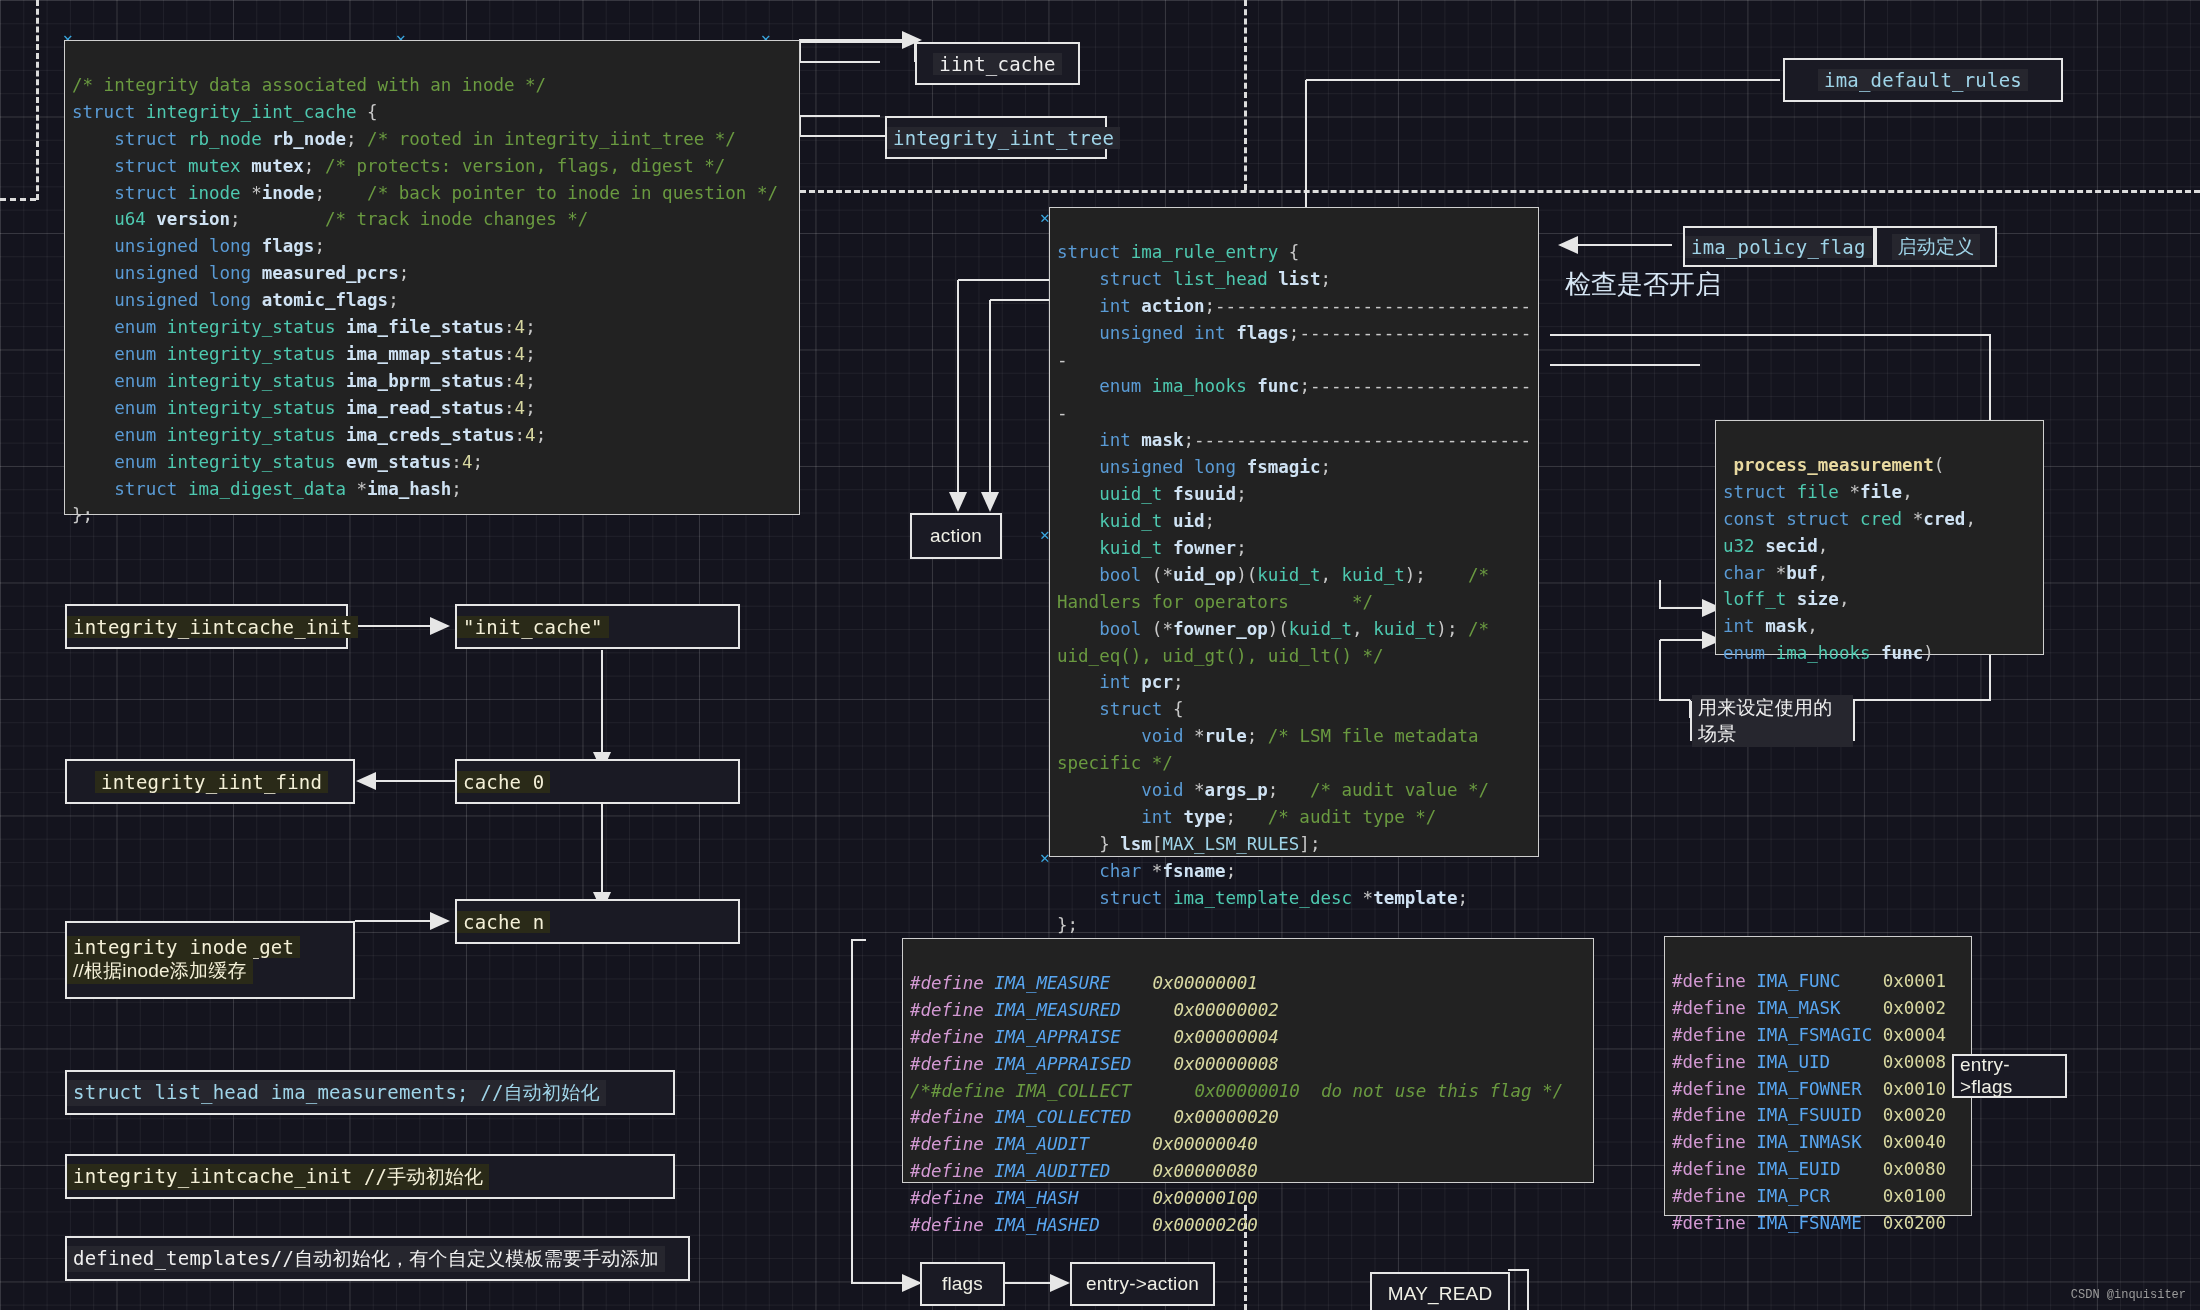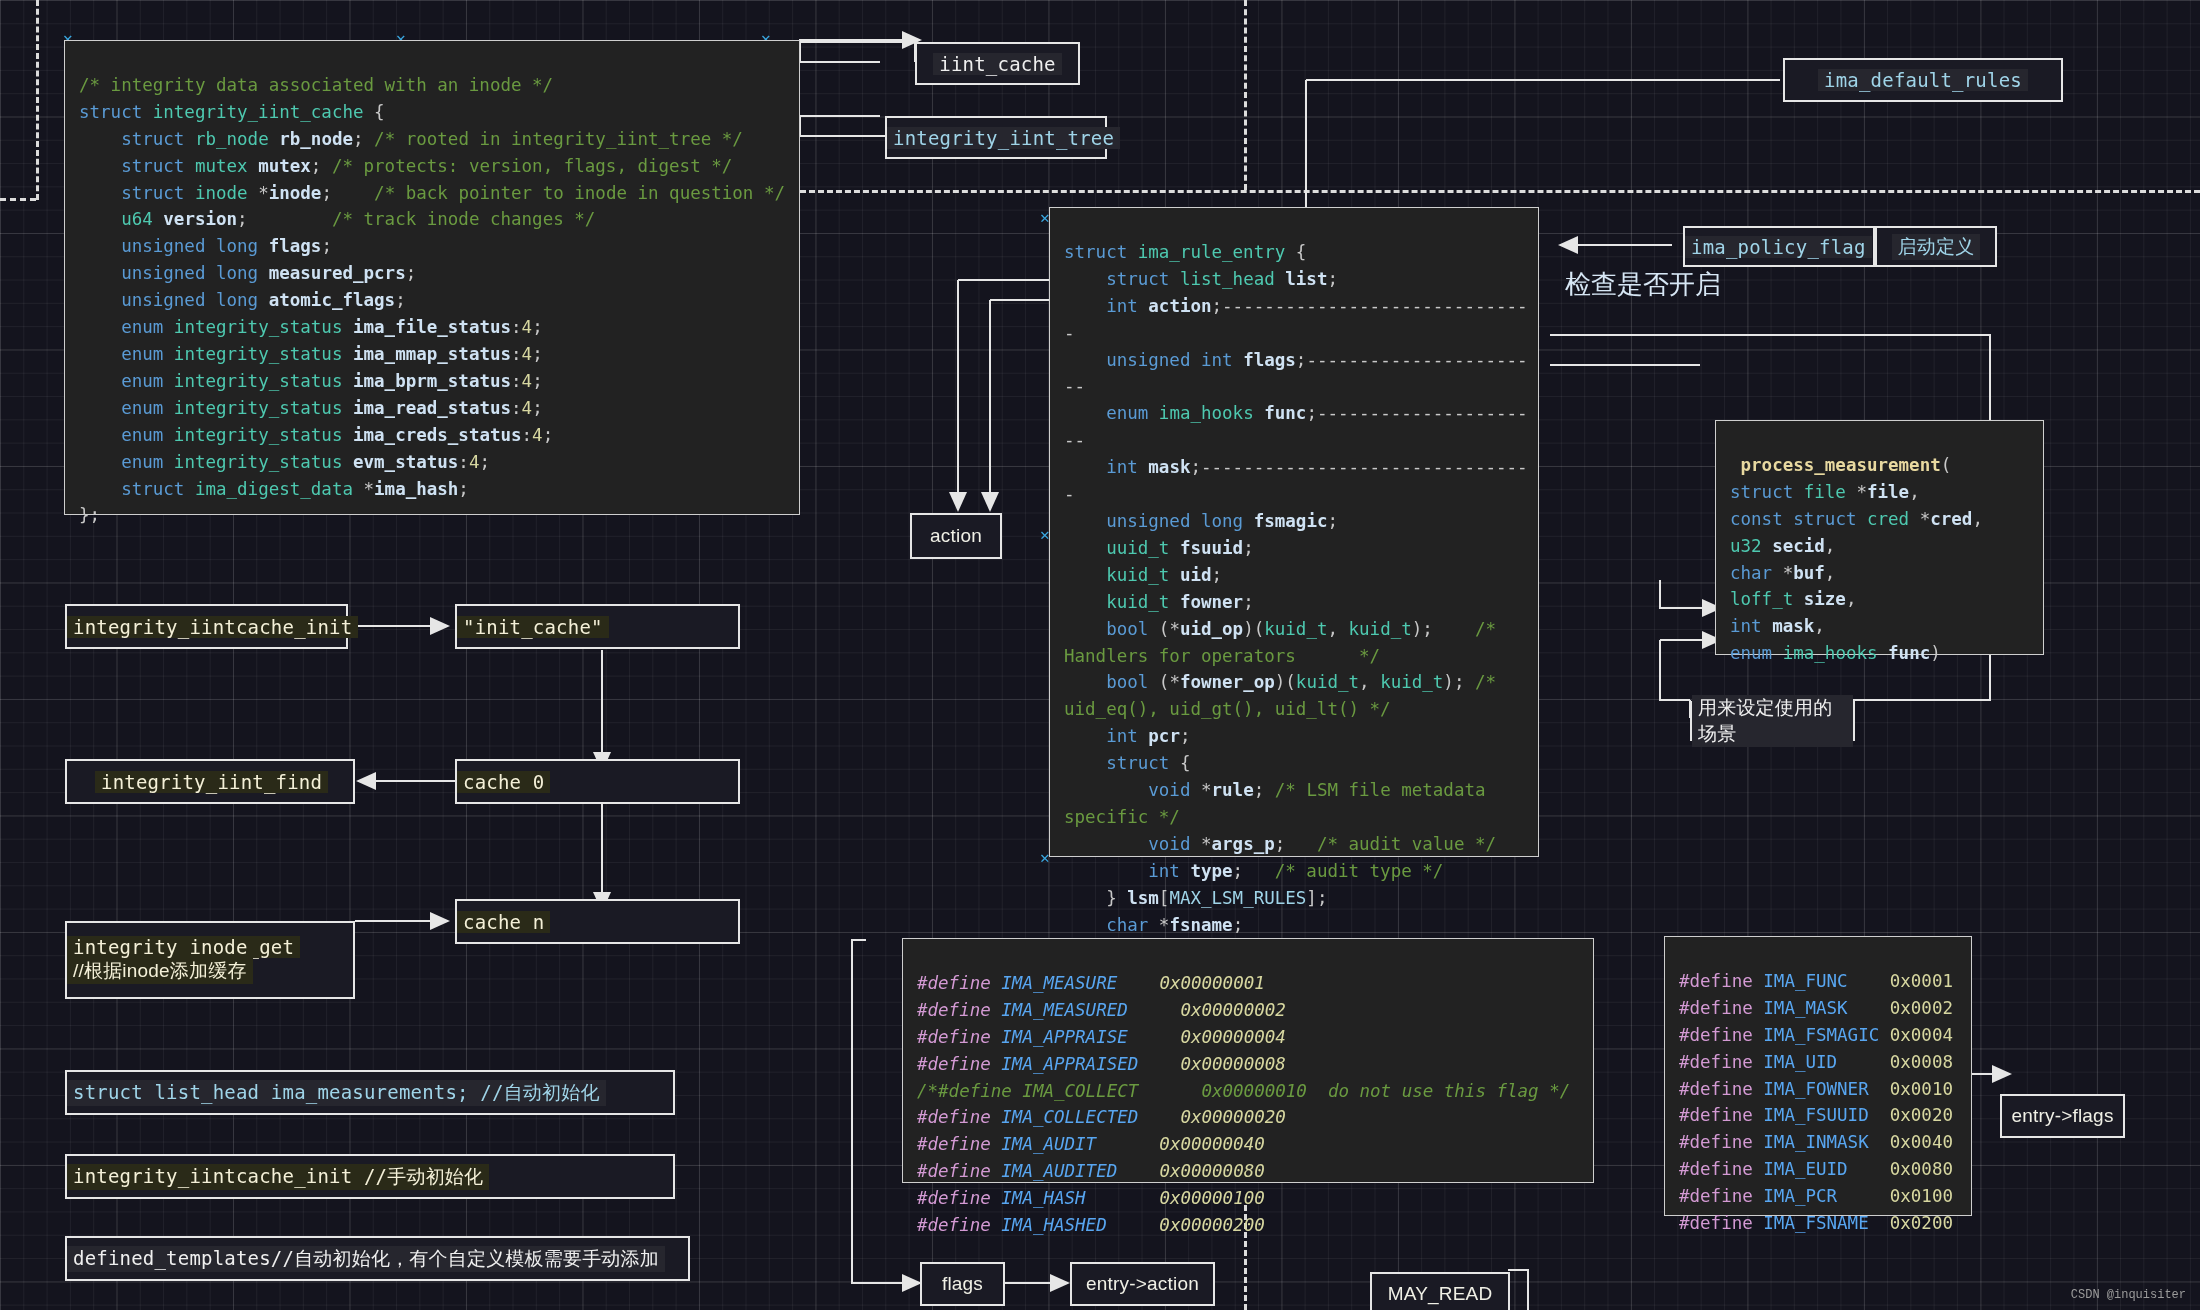--- a/index.html
+++ b/index.html
@@ -12,21 +12,21 @@
       linear-gradient(to bottom, rgba(255,255,255,0.055) 1px, transparent 1px),
       linear-gradient(to right, rgba(255,255,255,0.10) 1px, transparent 1px),
       linear-gradient(to bottom, rgba(255,255,255,0.10) 1px, transparent 1px);
     background-size: 23.3px 23.3px, 23.3px 23.3px, 116.5px 116.5px, 116.5px 116.5px;
   }
   .abs{position:absolute;}
   
   .code{
     background:#222222;border:1px solid #cfcfcf;color:#c8c8c8;
     font-size:17.5px;line-height:26.9px;white-space:pre-wrap;
-    padding:4px 6px 4px 14px;box-sizing:border-box;
+    padding:4px 6px 4px 7px;box-sizing:border-box;
     font-family:"DejaVu Sans Mono","Liberation Mono",monospace;
   }
   .kw{color:#5a9bd5;}
   .kw2{color:#4ec9b0;}
   .id{color:#cfe2f3;font-weight:bold;}
   .cm{color:#6a9a40;}
   .num{color:#d7d7a0;}
   .mac{color:#d49ad4;}
   .mac2{color:#58a6f1;}
   .pl{color:#c8c8c8;}
@@ -281,17 +281,17 @@
 </div>
 
 <div class="node abs center sans" style="left:1070px;top:1262px;width:145px;height:44px;">
   <span class="inner">entry-&gt;action</span>
 </div>
 
 <div class="node abs center sans" style="left:1370px;top:1272px;width:140px;height:44px;">
   <span class="inner">MAY_READ</span>
 </div>
 
-<div class="node abs center sans" style="left:2000px;top:1054px;width:125px;height:44px;margin-top:40px;">
+<div class="node abs center sans" style="left:1952px;top:1054px;width:115px;height:44px;">
   <span class="inner">entry-&gt;flags</span>
 </div>
 
 <div class="watermark">CSDN @inquisiter</div>
 
 </body></html>

